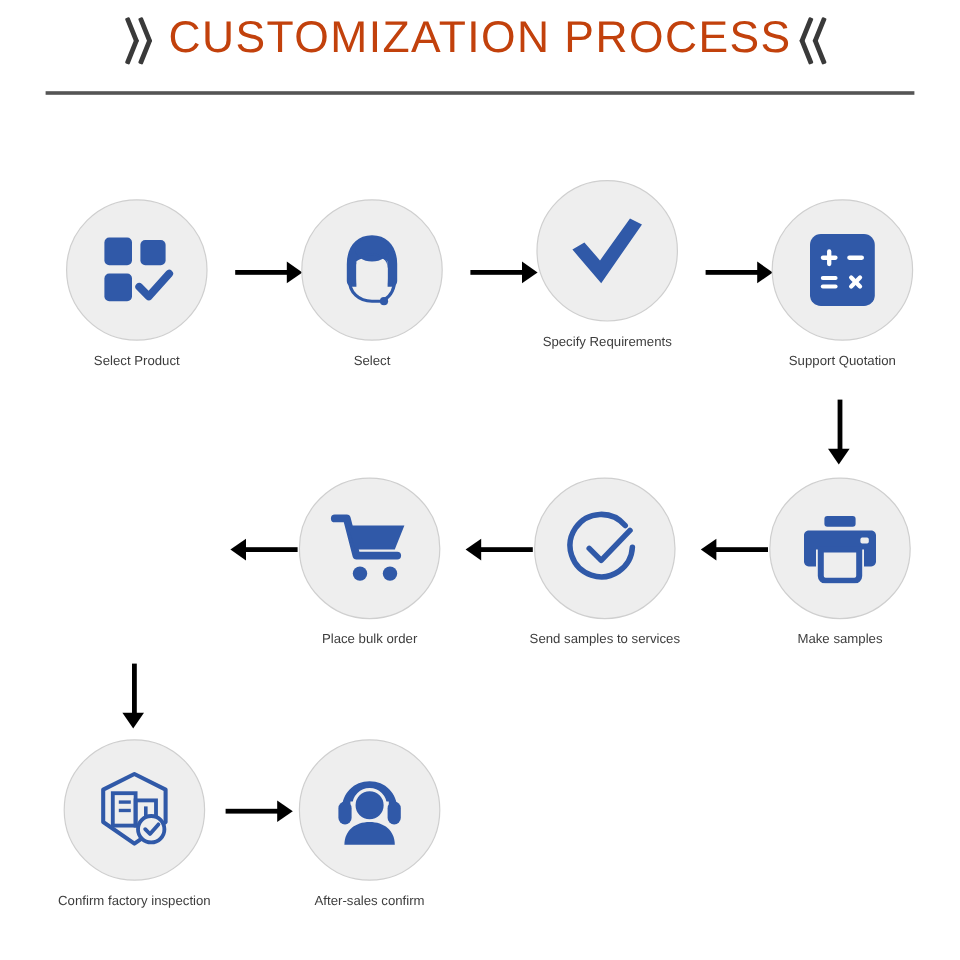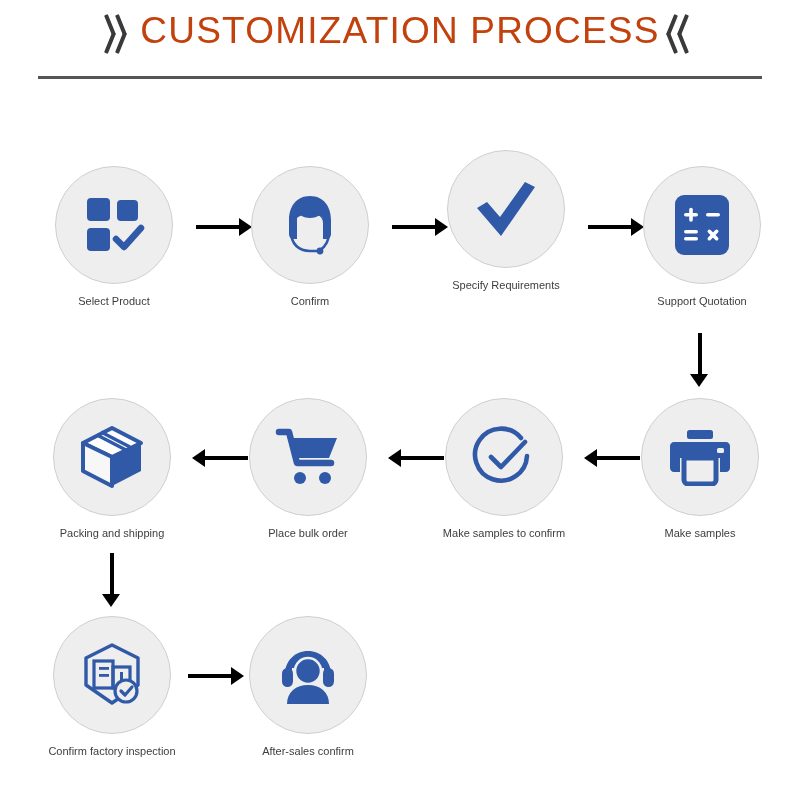--- a/index.html
+++ b/index.html
@@ -136,21 +136,21 @@
         <ellipse cx="33" cy="16" rx="14" ry="10" fill="#3059a8"></ellipse>
         <path d="M20 28 C20 28 26 34 36 34 C42 34 46 31 46 31 L46 40
                  C46 50 40 56 33 56 C26 56 20 50 20 40 Z" fill="#eeeeee"></path>
         <path d="M19 25 C19 25 25 21 33 21 C41 21 46 25 46 31 L46 26
                  C46 26 41 19 33 19 C25 19 19 25 19 25 Z" fill="#3059a8"></path>
         <path d="M14 40 C14 52 22 59 33 59 L41 59" fill="none" stroke="#3059a8" stroke-width="2.6"></path>
         <circle cx="43" cy="59" r="3.4" fill="#3059a8"></circle>
         <path d="M52 40 C52 49 48 55 43 58" fill="none" stroke="#3059a8" stroke-width="2.6"></path>
       </svg>
     </div>
-    <div class="step-label">Confirm</div>
+    <div class="step-label">Select</div>
   </div>
 
   <div class="arrow-h right" style="left:392px; top:217px; width:56px;">
     <div class="shaft" style="width:46px;"></div>
       <div class="head"></div>
   </div>
 
   <div class="step" style="left:426px; top:150px;">
     <div class="circle">
       <svg width="66" height="62" viewBox="0 0 66 62">
@@ -208,21 +208,21 @@
       <div class="head"></div>
   </div>
 
   <div class="step" style="left:424px; top:398px;">
     <div class="circle">
       <svg width="66" height="66" viewBox="0 0 66 66">
         <path d="M50 14 A26 26 0 1 0 56 32" fill="none" stroke="#3059a8" stroke-width="4.6" stroke-linecap="round"></path>
         <path d="M20 33 L30 43 L54 18" fill="none" stroke="#3059a8" stroke-width="4.6" stroke-linecap="round" stroke-linejoin="round"></path>
       </svg>
     </div>
-    <div class="step-label">Make samples to confirm</div>
+    <div class="step-label">Send samples to services</div>
   </div>
 
   <div class="arrow-h left" style="left:388px; top:448px; width:56px;">
     <div class="shaft" style="left:10px; width:46px;"></div>
       <div class="head"></div>
   </div>
 
   <div class="step" style="left:228px; top:398px;">
     <div class="circle">
       <svg width="66" height="60" viewBox="0 0 66 60">
@@ -233,33 +233,20 @@
       </svg>
     </div>
     <div class="step-label">Place bulk order</div>
   </div>
 
   <div class="arrow-h left" style="left:192px; top:448px; width:56px;">
     <div class="shaft" style="left:10px; width:46px;"></div>
       <div class="head"></div>
   </div>
 
-  <div class="step" style="left:32px; top:398px;">
-    <div class="circle">
-      <svg width="66" height="64" viewBox="0 0 66 64">
-        <path d="M33 3 L62 18 L62 46 L33 61 L4 46 L4 18 Z" fill="#f2f2f2"></path>
-        <path d="M33 3 L62 18 L33 32 L4 18 Z" fill="#ffffff" stroke="#3059a8" stroke-width="4" stroke-linejoin="round"></path>
-        <path d="M33 32 L62 18 L62 46 L33 61 Z" fill="#3059a8"></path>
-        <path d="M4 18 L33 32 L33 61 L4 46 Z" fill="#f7f7f7" stroke="#3059a8" stroke-width="4" stroke-linejoin="round"></path>
-        <path d="M18 10 L47 25" fill="none" stroke="#3059a8" stroke-width="3.4"></path>
-        <path d="M22 7 L51 22" fill="none" stroke="#3059a8" stroke-width="3.4"></path>
-      </svg>
-    </div>
-    <div class="step-label">Packing and shipping</div>
-  </div>
 
   <div class="arrow-v" style="left:102px; top:553px; height:54px;">
     <div class="shaft" style="height:42px;"></div>
       <div class="head"></div>
   </div>
 
   <div class="step" style="left:32px; top:616px;">
     <div class="circle">
       <svg width="68" height="68" viewBox="0 0 68 68">
         <path d="M34 4 L60 17 L60 44 L34 62 L8 44 L8 17 Z" fill="none" stroke="#3059a8" stroke-width="3.4" stroke-linejoin="round"></path>

